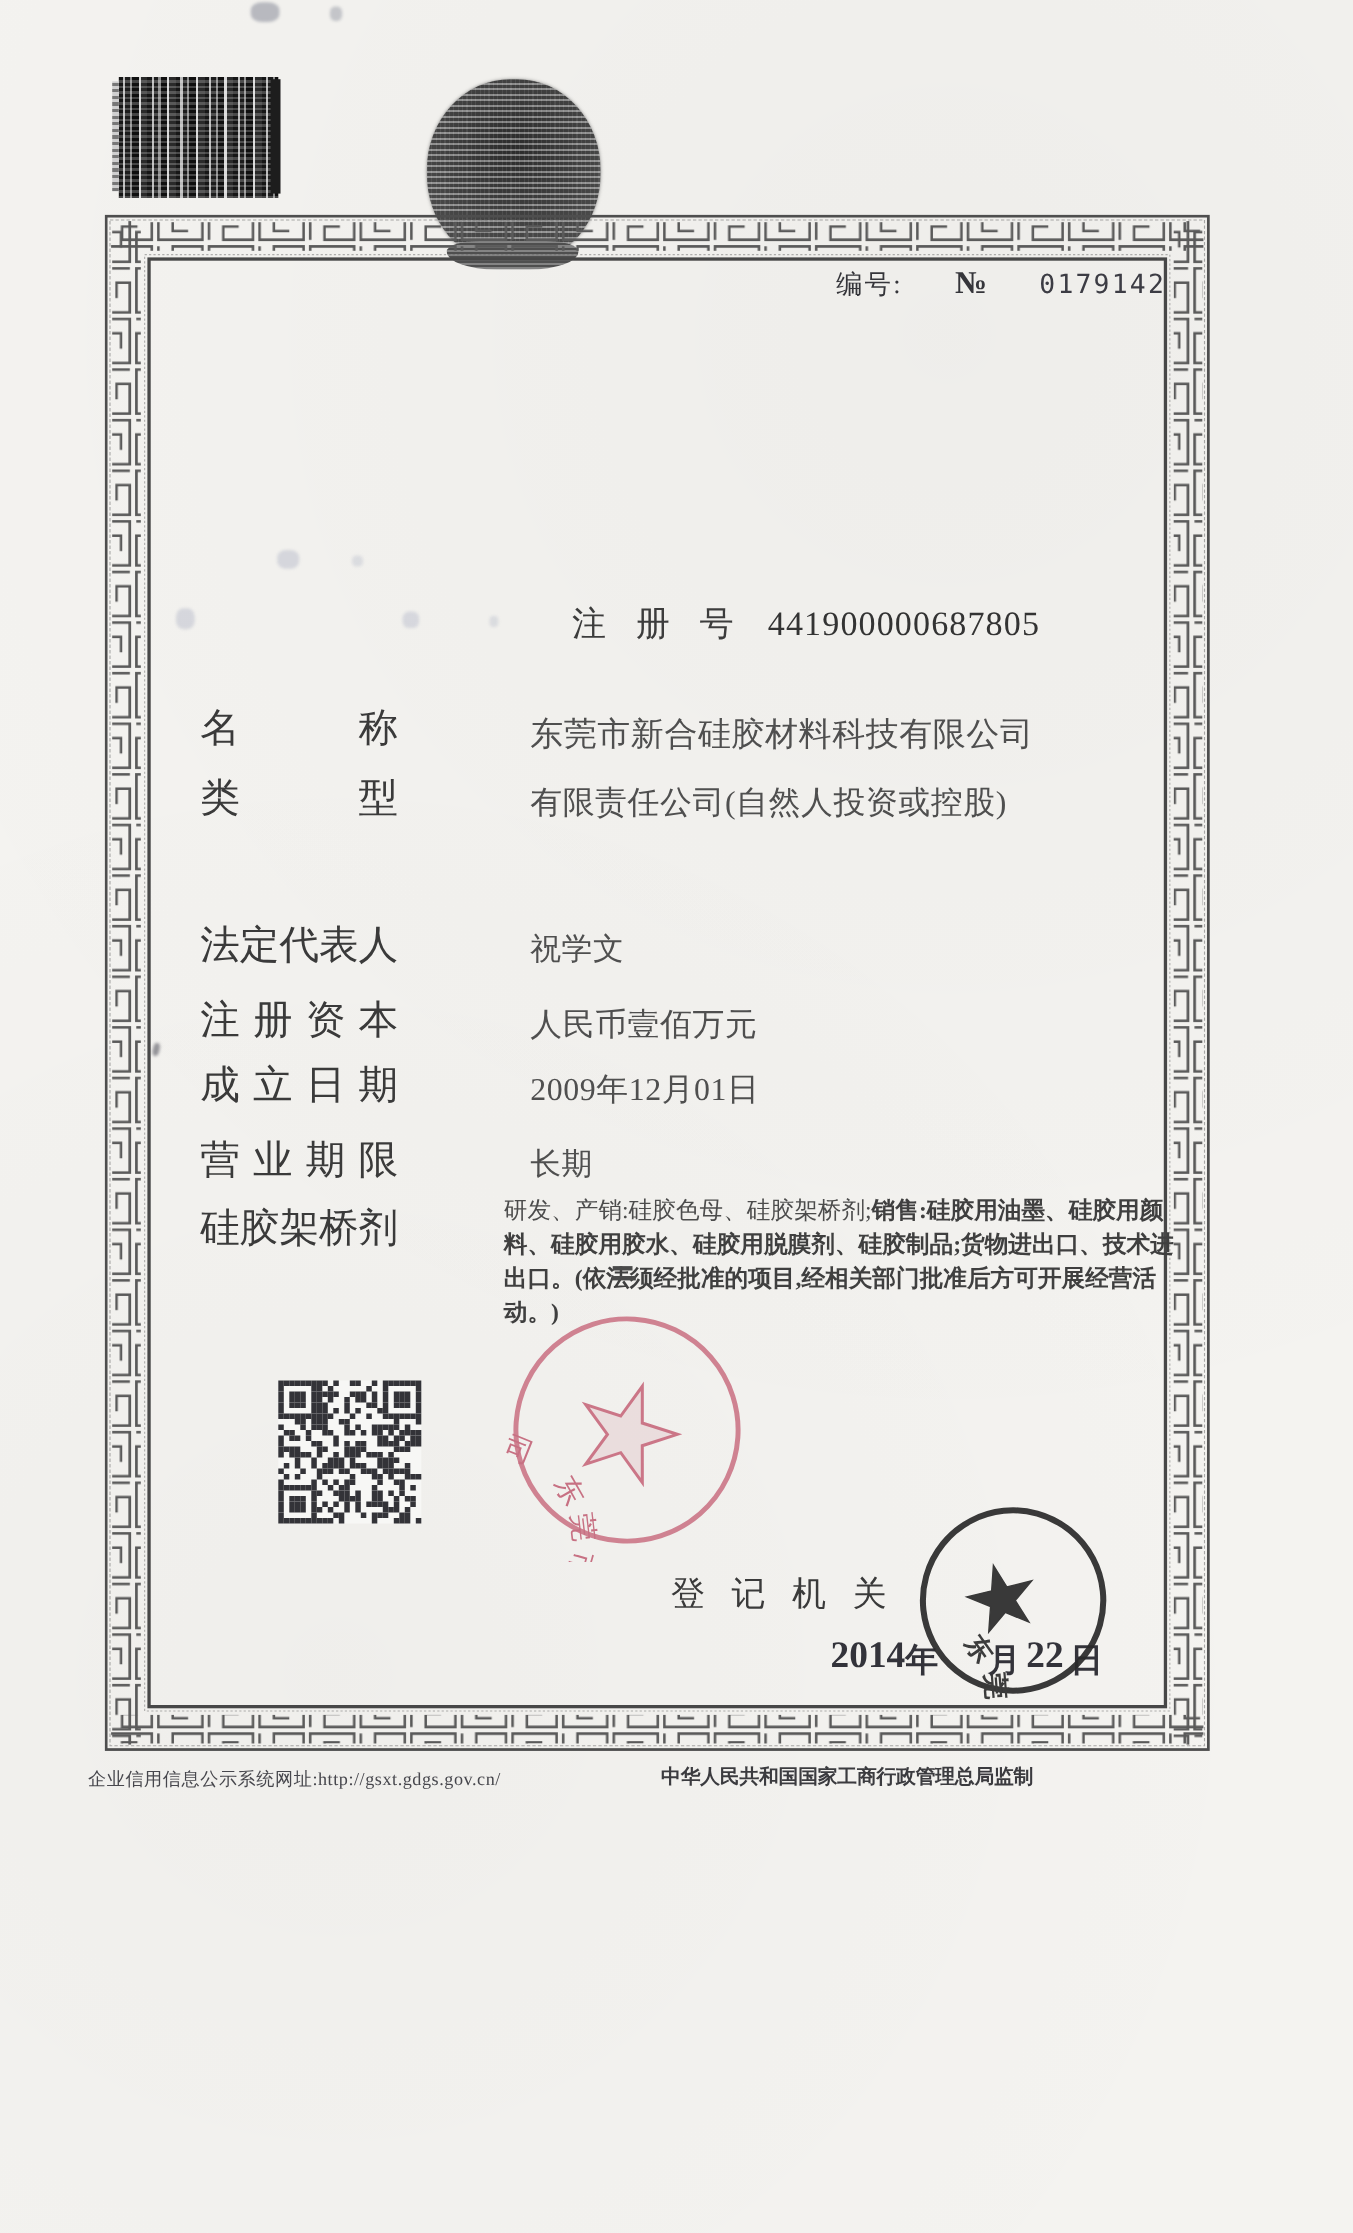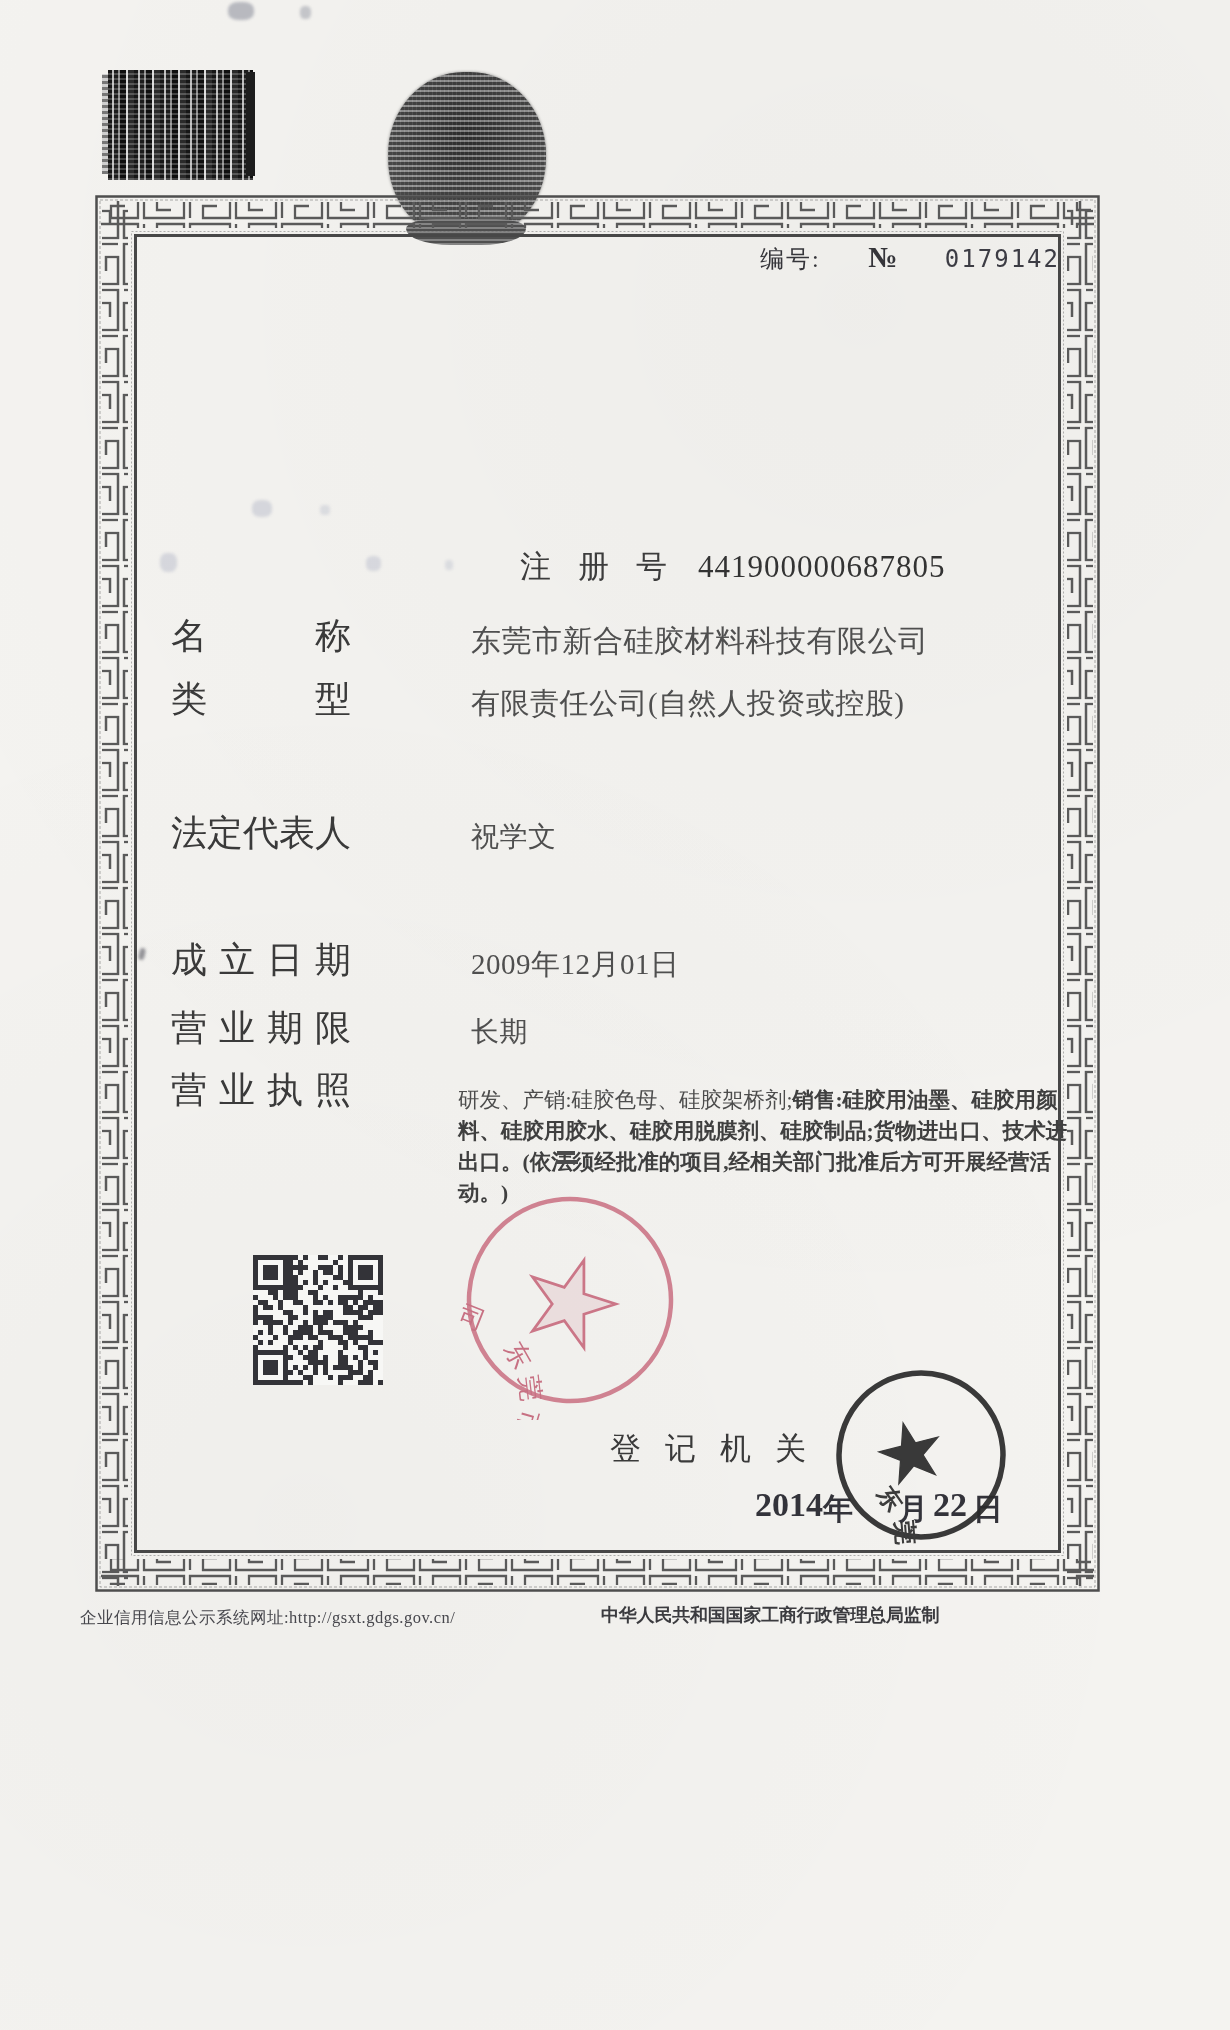--- a/index.html
+++ b/index.html
@@ -37,21 +37,21 @@
   .serial .digits{font-size:24px;font-family:"DejaVu Sans Mono",monospace;letter-spacing:2px;color:#3c3c44;}
   
   .title{position:absolute;left:228px;top:252px;font-size:112px;line-height:1;font-weight:800;
     letter-spacing:20px;color:#414141;font-family:"Liberation Sans",sans-serif;white-space:nowrap;
     text-shadow:1px 1px 0 rgba(90,90,90,.45), -1px 0 0 rgba(120,120,120,.25);}
   
   .regno{position:absolute;left:520px;top:546px;white-space:nowrap;}
   .regno .lbl{font-size:31px;letter-spacing:27px;color:#3c3c3c;}
   .regno .num{font-size:31px;letter-spacing:1px;color:#333;margin-left:4px;font-family:"Liberation Serif",serif;}
   
-  .frow{position:absolute;left:171px;white-space:nowrap;}
+  .frow{position:absolute;left:182px;white-space:nowrap;margin-top:26px;}
   .flabel{display:inline-block;width:180px;font-size:36px;line-height:1.15;color:#3a3a3a;
     text-align:justify;text-align-last:justify;vertical-align:top;}
   .fvalue{display:inline-block;margin-left:120px;font-size:29px;color:#4f4f4f;vertical-align:top;position:relative;top:5px;letter-spacing:.5px;}
   .scope-text{position:absolute;left:458px;top:1085px;width:630px;font-size:21.5px;line-height:31px;color:#4c4c4c;}
   .scope-text b{font-weight:700;color:#3f3f3f;}
   
   .qr{position:absolute;left:253px;top:1255px;width:130px;height:130px;background:#f7f7f5;}
   .qr i{position:absolute;width:5px;height:5px;background:#333338;}
   
   .seal{position:absolute;}
@@ -119,28 +119,31 @@
 
   <div class="frow" style="top:616px;">
     <span class="flabel">名称</span><span class="fvalue" style="font-size:30px;">东莞市新合硅胶材料科技有限公司</span>
   </div>
   <div class="frow" style="top:679px;">
     <span class="flabel">类型</span><span class="fvalue">有限责任公司(自然人投资或控股)</span>
   </div>
   <div class="frow" style="top:813px;">
     <span class="flabel">法定代表人</span><span class="fvalue" style="font-size:28px;">祝学文</span>
   </div>
+  <div class="frow" style="top:881px;">
+    <span class="flabel">注册资本</span><span class="fvalue">人民币壹佰万元</span>
+  </div>
   <div class="frow" style="top:940px;">
     <span class="flabel">成立日期</span><span class="fvalue">2009年12月01日</span>
   </div>
   <div class="frow" style="top:1008px;">
     <span class="flabel">营业期限</span><span class="fvalue" style="font-size:28px;">长期</span>
   </div>
   <div class="frow" style="top:1070px;">
-    <span class="flabel">营业执照</span>
+    <span class="flabel">硅胶架桥剂</span>
   </div>
   <div class="scope-text">
     <span>研发、产销:硅胶色母、硅胶架桥剂;</span><b>销售:硅胶用油墨、硅胶用颜料、硅胶用胶水、硅胶用脱膜剂、硅胶制品;货物进出口、技术进出口。(依法须经批准的项目,经相关部门批准后方可开展经营活动。)</b>
   </div>
 
   <div class="mark" style="left:557px;top:1151px;width:18px;height:4px;"></div>
   <div class="mark" style="left:556px;top:1160px;width:22px;height:4px;"></div>
   <div class="smudge" style="left:139px;top:948px;width:6px;height:12px;background:rgba(70,70,80,.55);transform:rotate(12deg);"></div>
 
   <div class="qr">

